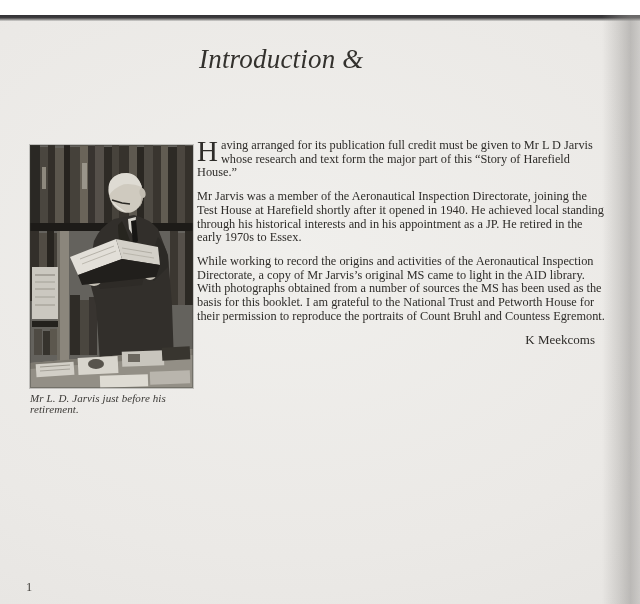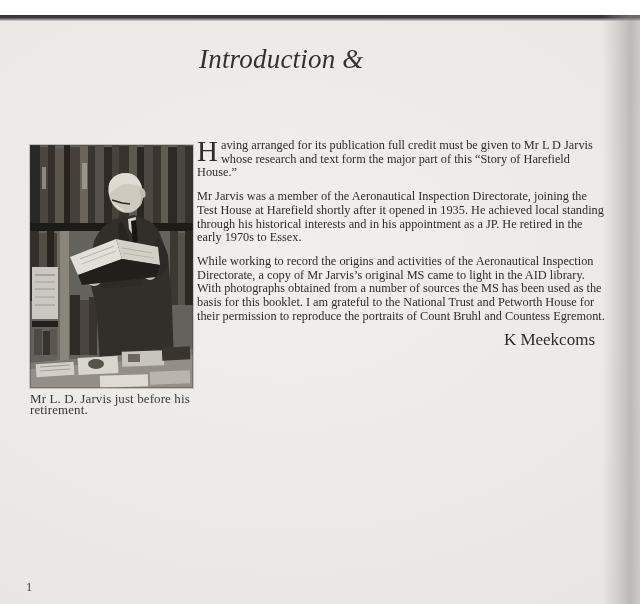--- a/index.html
+++ b/index.html
@@ -32,35 +32,35 @@
   }
 
   .figure { position:absolute; left:30px; top:130px; width:163px; }
   .photo {
     width:163px; height:243px; display:block;
     outline:1px solid rgba(60,58,55,0.25);
     background:#6b6b67;
   }
   .photo svg { display:block; width:163px; height:243px; }
   .caption {
-    margin-top:5px; font-size:13px; line-height:11px;
+    margin-top:5px; font-style:italic; font-size:11px; line-height:11px;
     color:#3a3835; letter-spacing:0.1px;
   }
 
   .text-col { position:absolute; left:197px; top:124px; width:410px; }
   .text-col p {
     font-size:12.3px; line-height:13.7px; margin-bottom:10px;
     color:#2e2c29; text-align:left;
   }
   .dropcap {
     float:left; font-size:29px; line-height:25px; height:26px;
     padding-right:3px; color:#2e2c29;
   }
   .signature { margin-top:6px; text-align:right; padding-right:12px;
-    font-size:17px; line-height:13.7px; color:#2e2c29; }
+    font-size:13px; line-height:13.7px; color:#2e2c29; }
 
   .page-number {
     position:absolute; left:26px; top:565px;
     font-size:12.5px; color:#45433f;
   }
 </style>
 </head>
 <body>
 
 <div class="page">
@@ -183,21 +183,21 @@
         </g>
 
         <rect x="0" y="0" width="163" height="243" fill="none" stroke="#3a3833" stroke-opacity="0.35" stroke-width="2"></rect>
       </svg>
     </div>
     <figcaption class="caption">Mr L. D. Jarvis just before his retirement.</figcaption>
   </figure>
 
   <div class="text-col">
     <p><span class="dropcap">H</span><span>aving arranged for its publication full credit must be given to Mr L D Jarvis whose research and text form the major part of this “Story of Harefield House.”</span></p>
-    <p>Mr Jarvis was a member of the Aeronautical Inspection Directorate, joining the Test House at Harefield shortly after it opened in 1935. He achieved local standing through his historical interests and in his appointment as a JP. He retired in the early 1970s to Essex.</p>
+    <p>Mr Jarvis was a member of the Aeronautical Inspection Directorate, joining the Test House at Harefield shortly after it opened in 1940. He achieved local standing through his historical interests and in his appointment as a JP. He retired in the early 1970s to Essex.</p>
     <p>While working to record the origins and activities of the Aeronautical Inspection Directorate, a copy of Mr Jarvis’s original MS came to light in the AID library. With photographs obtained from a number of sources the MS has been used as the basis for this booklet. I am grateful to the National Trust and Petworth House for their permission to reproduce the portraits of Count Bruhl and Countess Egremont.</p>
     <div class="signature">
       <div>K Meekcoms</div>
     </div>
   </div>
 
   <div class="page-number">1</div>
 
 </div>
 

